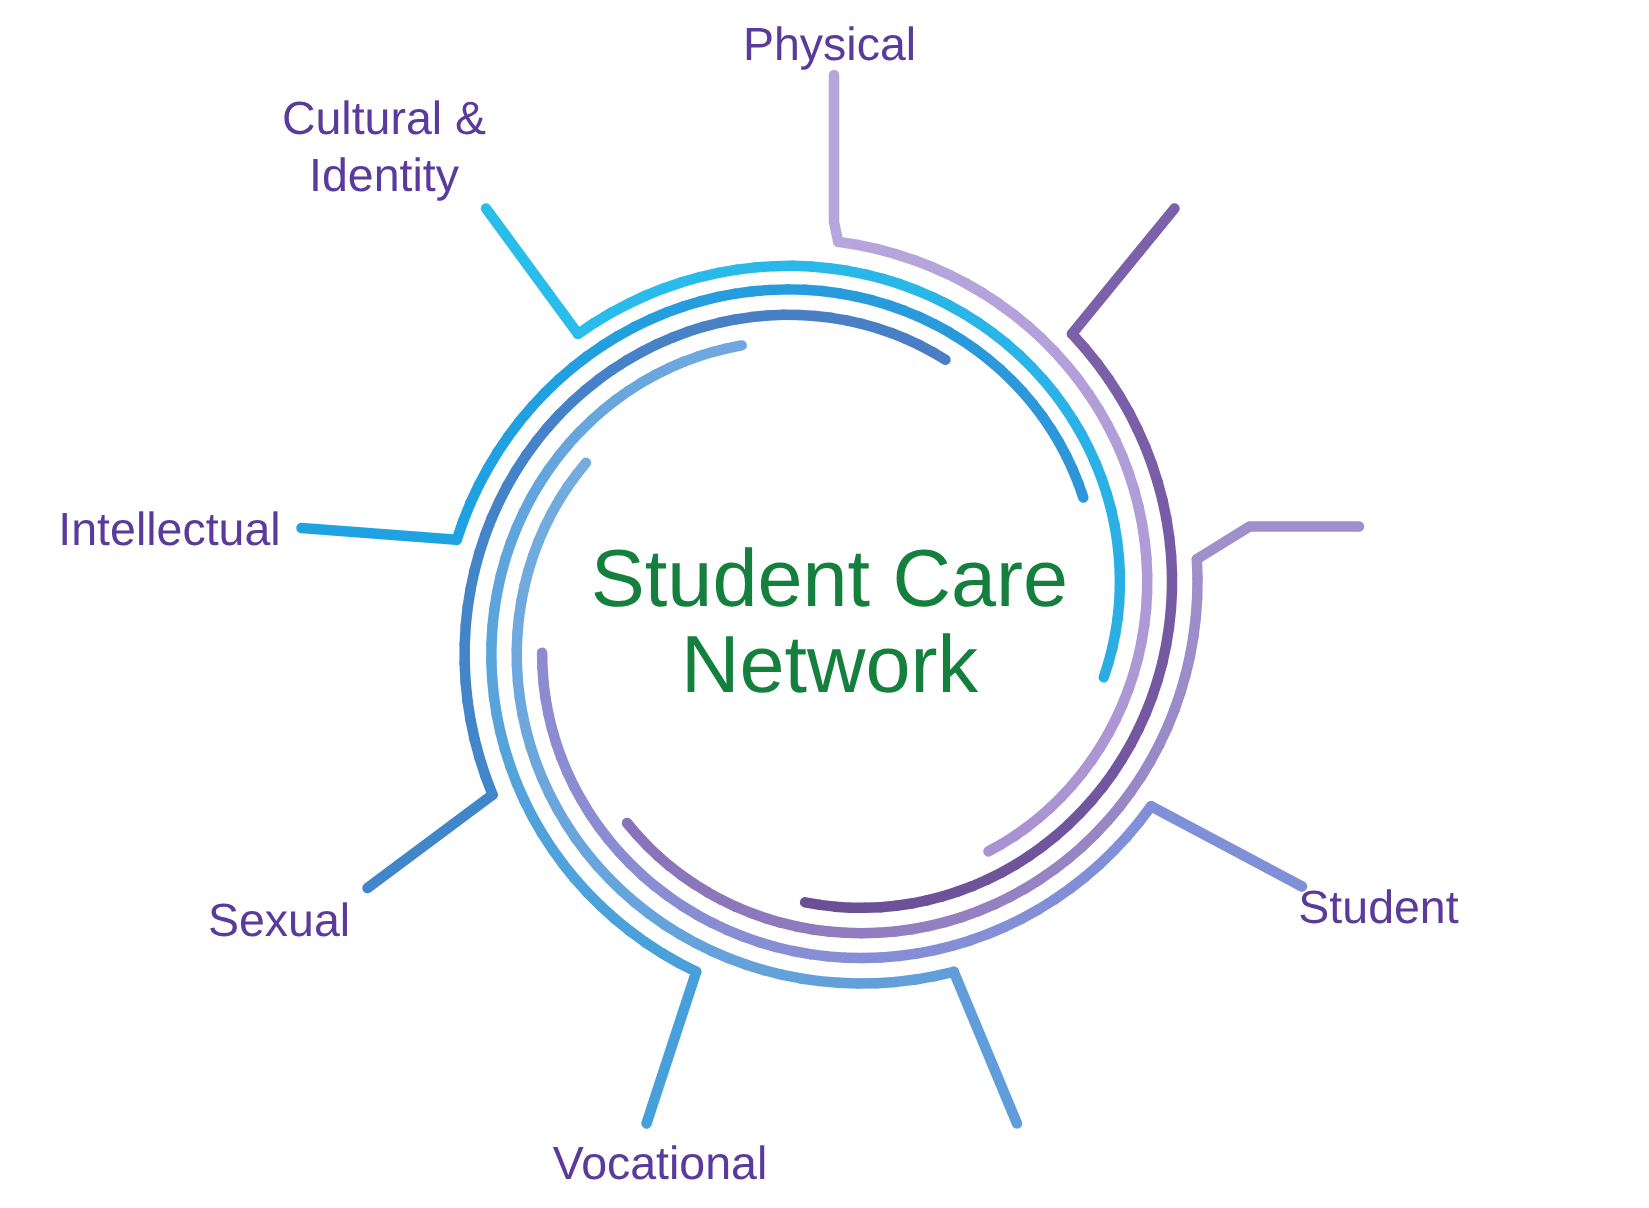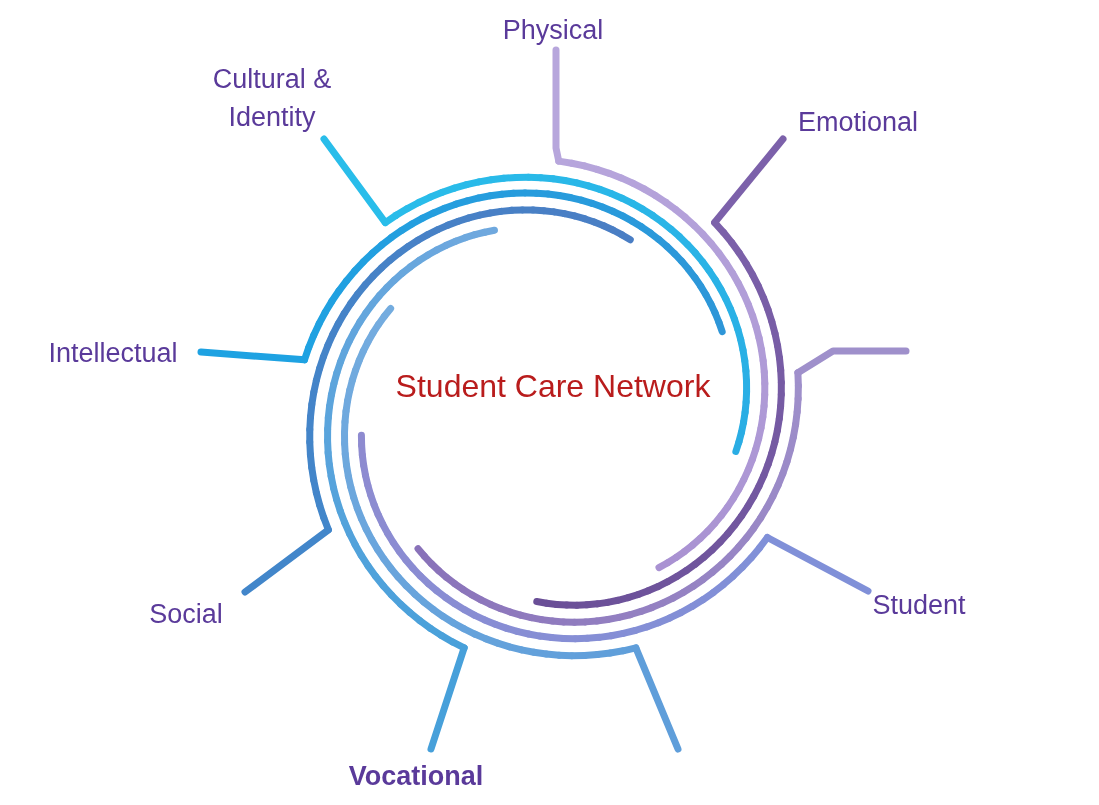--- a/index.html
+++ b/index.html
@@ -18,40 +18,40 @@
   .diagram-svg {
     position: absolute;
     left: 0;
     top: 0;
     width: 1099px;
     height: 805px;
   }
   .dim-label {
     position: absolute;
     transform: translateX(-50%);
-    font-size: 27px;
+    font-size: 31px;
     line-height: 38px;
     color: #5a3a9a;
     text-align: center;
     white-space: nowrap;
     font-weight: 400;
   }
   .dim-label.wrap {
     white-space: normal;
     width: 170px;
   }
   .center-title {
     position: absolute;
     left: 553px;
     top: 358px;
     transform: translateX(-50%);
     width: 340px;
-    font-size: 32px;
+    font-size: 54px;
     line-height: 57px;
-    color: #b91c1c;
+    color: #15803d;
     text-align: center;
     font-weight: 400;
   }
 </style>
 </head>
 <body>
 
 <div class="canvas">
 
   <svg class="diagram-svg" viewBox="0 0 1099 805">
@@ -511,29 +511,28 @@
         <line x1="746.1034290258788" y1="402.0801264295729" x2="745.0831269938501" y2="412.2837371068331" stroke="rgb(42,174,229)" stroke-width="7" stroke-linecap="round"></line>
         <line x1="745.0831269938501" y1="412.2837371068331" x2="743.5357068628907" y2="422.35448334448614" stroke="rgb(42,174,228)" stroke-width="7" stroke-linecap="round"></line>
         <line x1="743.5357068628907" y1="422.35448334448614" x2="741.4722165364053" y2="432.2653324032374" stroke="rgb(42,174,228)" stroke-width="7" stroke-linecap="round"></line>
         <line x1="741.4722165364053" y1="432.2653324032374" x2="738.9050797809138" y2="441.9900402966451" stroke="rgb(42,173,228)" stroke-width="7" stroke-linecap="round"></line>
         <line x1="738.9050797809138" y1="441.9900402966451" x2="735.8480441394231" y2="451.5032212553743" stroke="rgb(42,173,228)" stroke-width="7" stroke-linecap="round"></line>
       </g>
     </svg>
 
   <div class="dim-label" style="left:553px; top:11px;">Physical</div>
 
-  <div class="dim-label" style="left:858px; top:103px;">Emotional</div>
 
 
   <div class="dim-label" style="left:919px; top:586px;">Student</div>
 
 
-  <div class="dim-label" style="left:416px; top:757px;font-weight:bold;">Vocational</div>
-
-  <div class="dim-label" style="left:186px; top:595px;">Social</div>
+  <div class="dim-label" style="left:440px; top:757px;">Vocational</div>
+
+  <div class="dim-label" style="left:186px; top:595px;">Sexual</div>
 
   <div class="dim-label" style="left:113px; top:334px;">Intellectual</div>
 
-  <div class="dim-label wrap" style="left:272px; top:60px;">Cultural &amp; Identity</div>
+  <div class="dim-label wrap" style="left:256px; top:60px;">Cultural &amp; Identity</div>
 
   <div class="center-title">Student Care Network</div>
 
 </div>
 
 </body></html>

